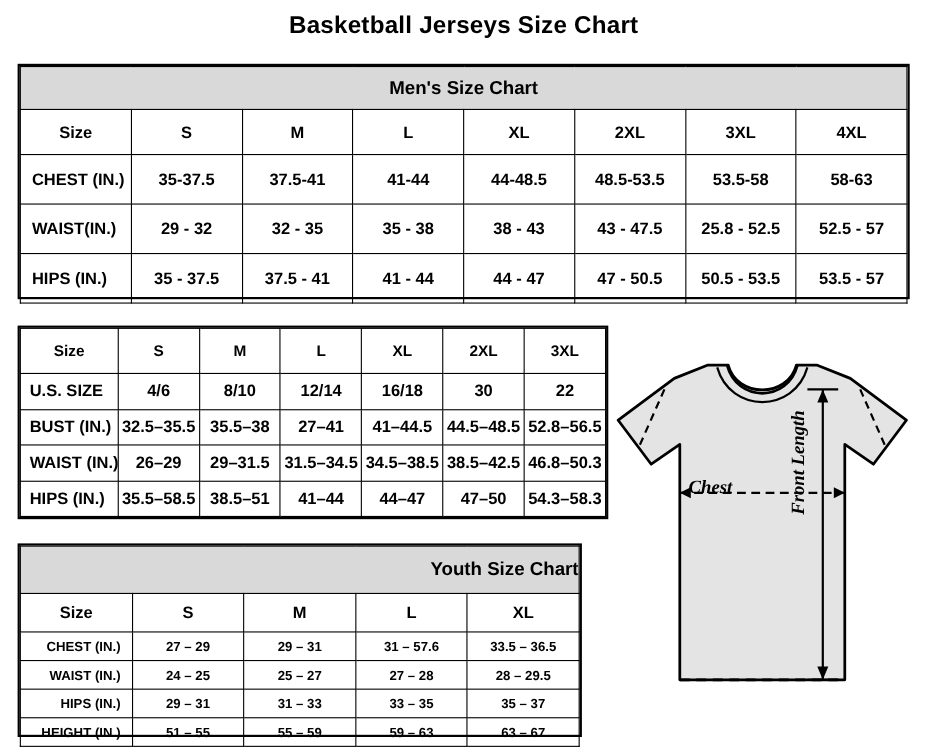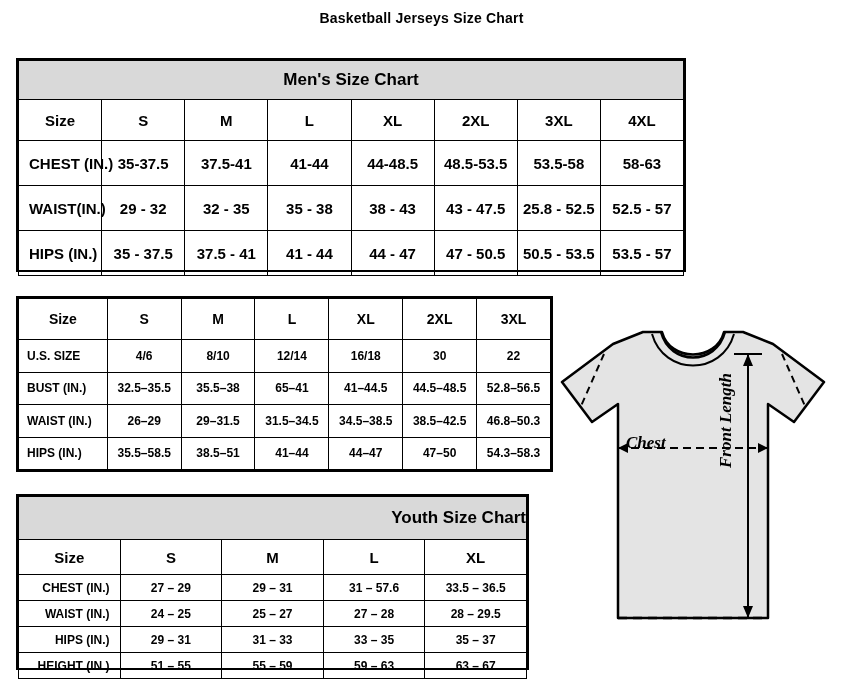--- a/index.html
+++ b/index.html
@@ -10,21 +10,21 @@
   body {
     width: 843px;
     height: 679px;
     font-family: "Liberation Sans", sans-serif;
     color: #000000;
     position: relative;
     overflow: hidden;
   }
   #page-title {
     text-align: center;
-    font-size: 14px;
+    font-size: 22px;
     font-weight: bold;
     margin-top: 10px;
     letter-spacing: 0.2px;
   }
   .chart-block {
     position: absolute;
     border: 2px solid #000;
     box-sizing: border-box;
     background: #fff;
   }
@@ -44,37 +44,37 @@
   .caption-row td {
     background: #d9d9d9;
     font-size: 17px;
     font-weight: bold;
     border: 1px solid #000;
   }
   
   #mens-chart {
     left: 16px;
     top: 58px;
-    width: 670px;
+    width: 811px;
     height: 214px;
   }
   #mens-chart .caption-row td { height: 38px; font-size: 17px; }
   #mens-chart .header-row td { height: 40px; font-size: 15px; }
   #mens-chart .data-row td { height: 44px; font-size: 15px; }
   #mens-chart .rowlabel { text-align: left; padding-left: 10px; }
   
   #womens-chart {
     left: 16px;
     top: 296px;
     width: 537px;
     height: 176px;
   }
   #womens-chart .caption-row td { height: 42px; font-size: 17px; }
   #womens-chart .header-row td { height: 32px; font-size: 14px; }
-  #womens-chart .data-row td { height: 25px; font-size: 12px; }
+  #womens-chart .data-row td { height: 25px; font-size: 15px; }
   #womens-chart .rowlabel { text-align: left; padding-left: 8px; font-size: 11.5px; }
   
   #youth-chart {
     left: 16px;
     top: 494px;
     width: 513px;
     height: 176px;
   }
   #youth-chart .caption-row td { height: 42px; font-size: 17px; text-align: right; }
   #youth-chart .header-row td { height: 34px; font-size: 15px; }
@@ -181,21 +181,21 @@
       <td>8/10</td>
       <td>12/14</td>
       <td>16/18</td>
       <td>30</td>
       <td>22</td>
     </tr>
     <tr class="data-row">
       <td class="rowlabel">BUST  (IN.)</td>
       <td>32.5–35.5</td>
       <td>35.5–38</td>
-      <td>65–41</td>
+      <td>27–41</td>
       <td>41–44.5</td>
       <td>44.5–48.5</td>
       <td>52.8–56.5</td>
     </tr>
     <tr class="data-row">
       <td class="rowlabel">WAIST  (IN.)</td>
       <td>26–29</td>
       <td>29–31.5</td>
       <td>31.5–34.5</td>
       <td>34.5–38.5</td>

